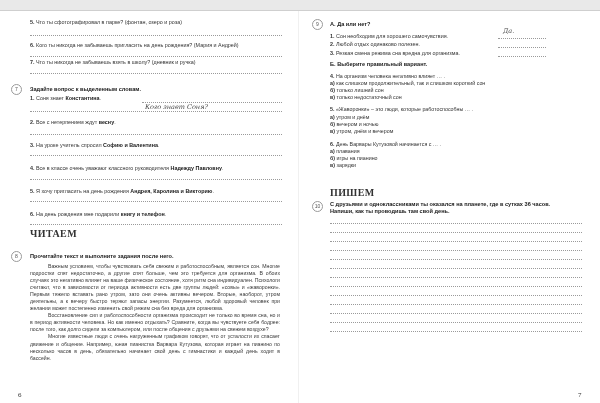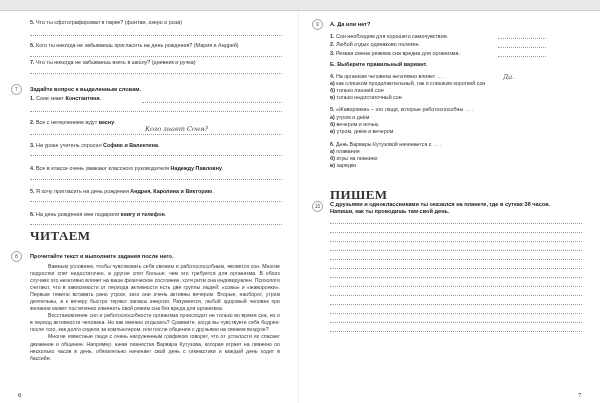--- a/index.html
+++ b/index.html
@@ -21,25 +21,25 @@
   .txt { font-size:5.4px; line-height:7px; white-space:nowrap; color:#333; }
   .txt b, .bold { font-weight:bold; color:#1a1a1a; }
   .num { font-weight:bold; }
   .dots { position:absolute; height:0; border-top:1px dotted #9a9a9a; }
   .badge {
     position:absolute; width:9px; height:9px; border:1px solid #9a9a9a; border-radius:50%;
     font-size:5px; line-height:9px; text-align:center; color:#555; background:#fff;
   }
   .task-title { font-size:5.6px; font-weight:bold; color:#1a1a1a; white-space:nowrap; }
   .section {
-    font-family:"Liberation Serif", serif; font-weight:bold; font-size:13px;
+    font-family:"Liberation Serif", serif; font-weight:bold; font-size:10px;
     letter-spacing:0.4px; color:#333;
   }
   .hand {
-    font-family:"DejaVu Serif", serif; font-style:italic; font-size:6.5px; color:#444;margin-top:46px;
+    font-family:"DejaVu Serif", serif; font-style:italic; font-size:6.5px; color:#444;
   }
   .para {
     position:absolute; left:30px; width:250px; font-size:5.2px; line-height:7.05px;
     text-align:justify; color:#3a3a3a;
   }
   .para p { margin:0; text-indent:18px; }
   .pagenum { position:absolute; font-size:7px; color:#333; font-family:"Liberation Serif", serif; }
   .opt { font-size:5.3px; line-height:7px; white-space:nowrap; color:#333; }
   .opt .l { font-weight:bold; }
 </style>
@@ -69,21 +69,21 @@
   </div>
   <div class="dots" style="left:30px;top:62px;width:252px;"></div>
 
   <div class="badge" style="left:11px;top:73px;">7</div>
   <div class="abs task-title" style="left:30px;top:75px;">Задайте вопрос к выделенным словам.</div>
 
   <div class="abs txt" style="left:30px;top:84px;">
     <span class="num">1.</span>
     <span>Соня знает </span><b>Константина</b><span>.</span>
   </div>
-  <div class="abs hand" style="left:145px;top:68px;">Кого знает Соня?</div>
+  <div class="abs hand" style="left:145px;top:92px;">Кого знает Соня?</div>
   <div class="dots" style="left:142px;top:91px;width:140px;"></div>
   <div class="dots" style="left:30px;top:100px;width:252px;"></div>
 
   <div class="abs txt" style="left:30px;top:108px;">
     <span class="num">2.</span>
     <span>Все с нетерпением ждут </span><b>весну</b><span>.</span>
   </div>
   <div class="dots" style="left:30px;top:123px;width:252px;"></div>
 
   <div class="abs txt" style="left:30px;top:131px;">

